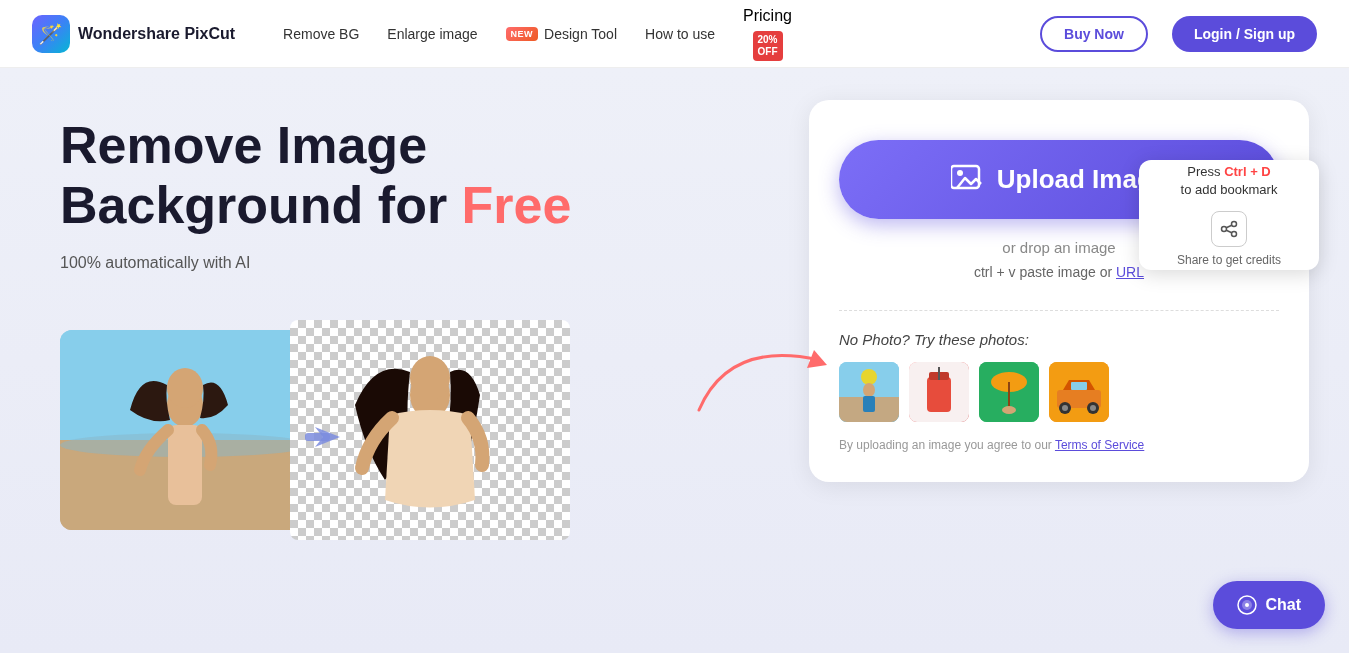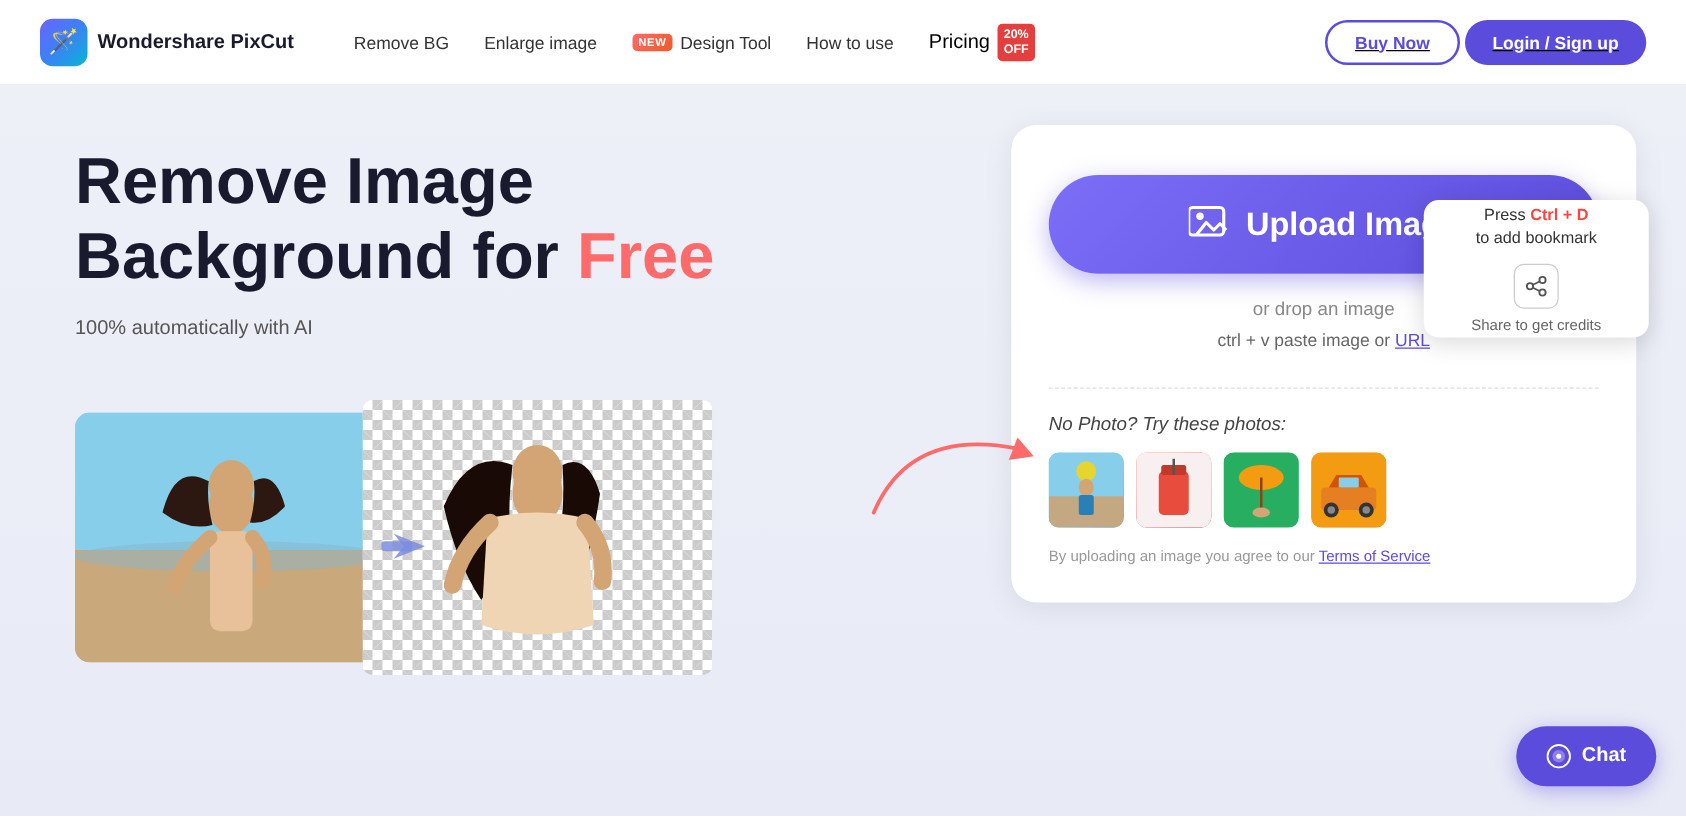--- a/index.html
+++ b/index.html
@@ -62,36 +62,36 @@
       font-weight: 700;
       padding: 2px 5px;
       border-radius: 4px;
       letter-spacing: 0.5px;
     }
     .pricing-area {
       display: flex;
       align-items: center;
       gap: 6px;
       cursor: pointer;
+      flex-direction: column;
     }
     .pricing-badge {
       background: #e53e3e;
       color: #fff;
       font-size: 10px;
       font-weight: 700;
       padding: 3px 5px;
       border-radius: 4px;
       text-align: center;
       line-height: 1.2;
     }
     .nav-buttons {
       display: flex;
-      gap: 4px;
+      gap: 24px;
       margin-left: auto;
-      text-decoration: underline;
     }
     .btn-buy-now {
       border: 2px solid #5b4cdb;
       background: #fff;
       color: #5b4cdb;
       padding: 8px 22px;
       border-radius: 24px;
       font-size: 14px;
       font-weight: 600;
       cursor: pointer;

